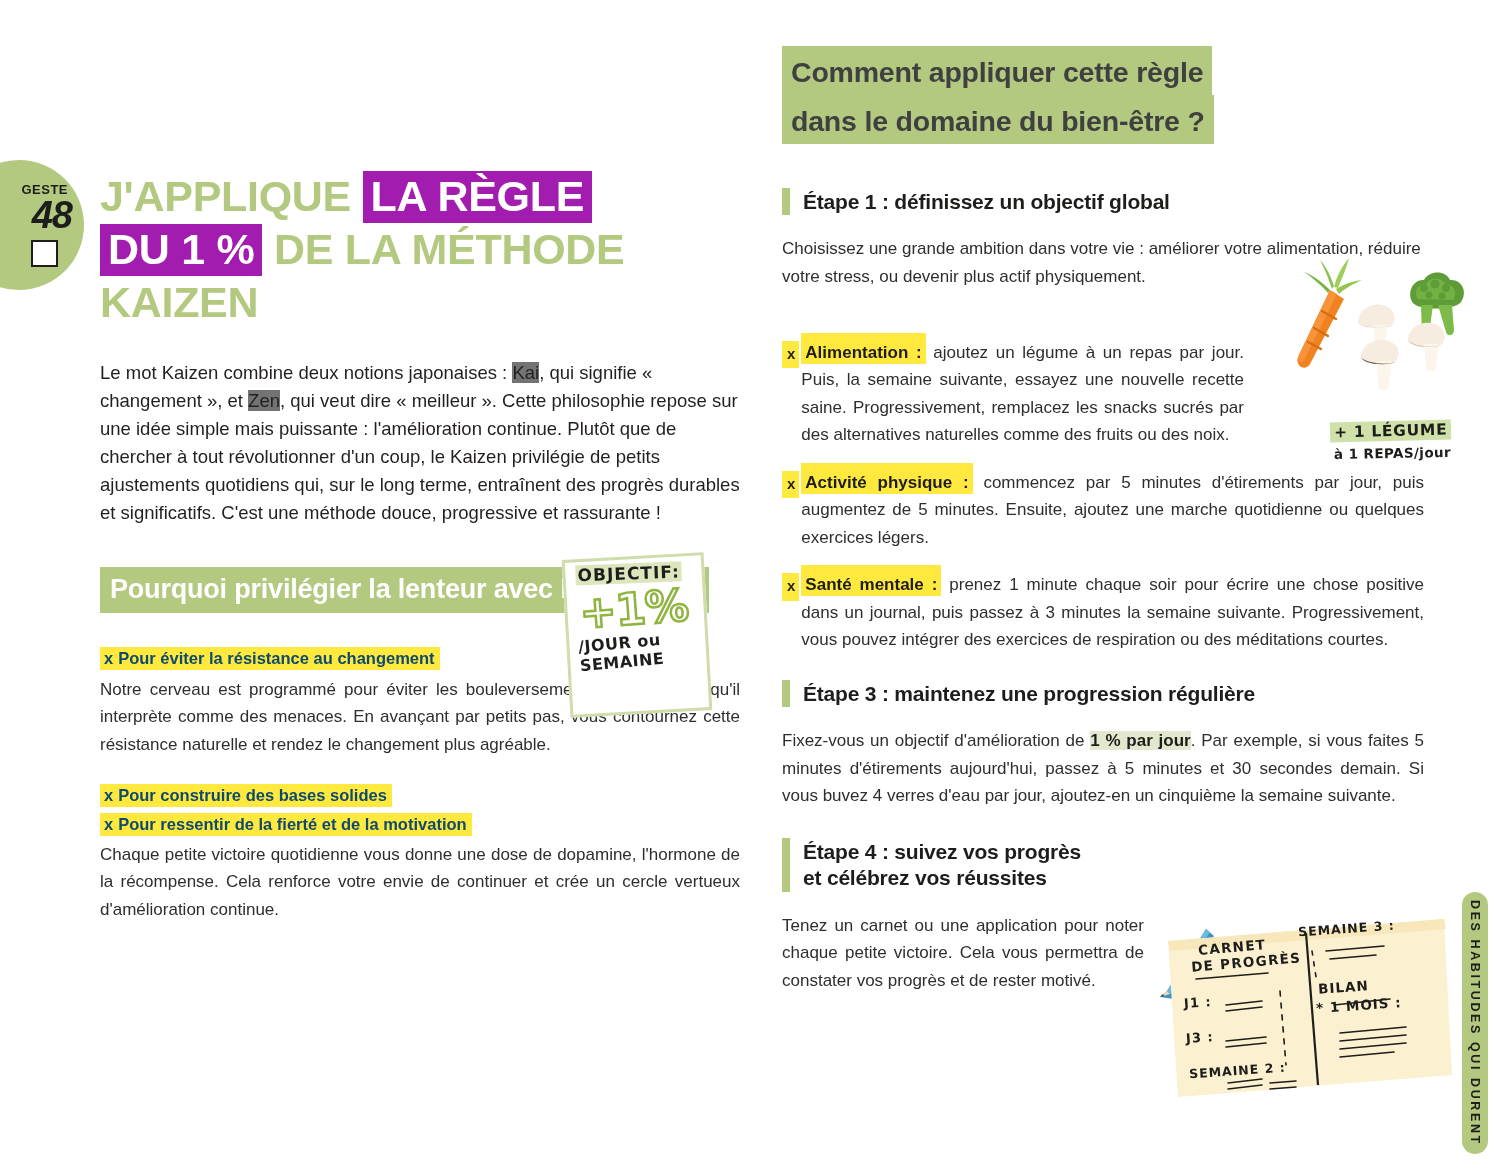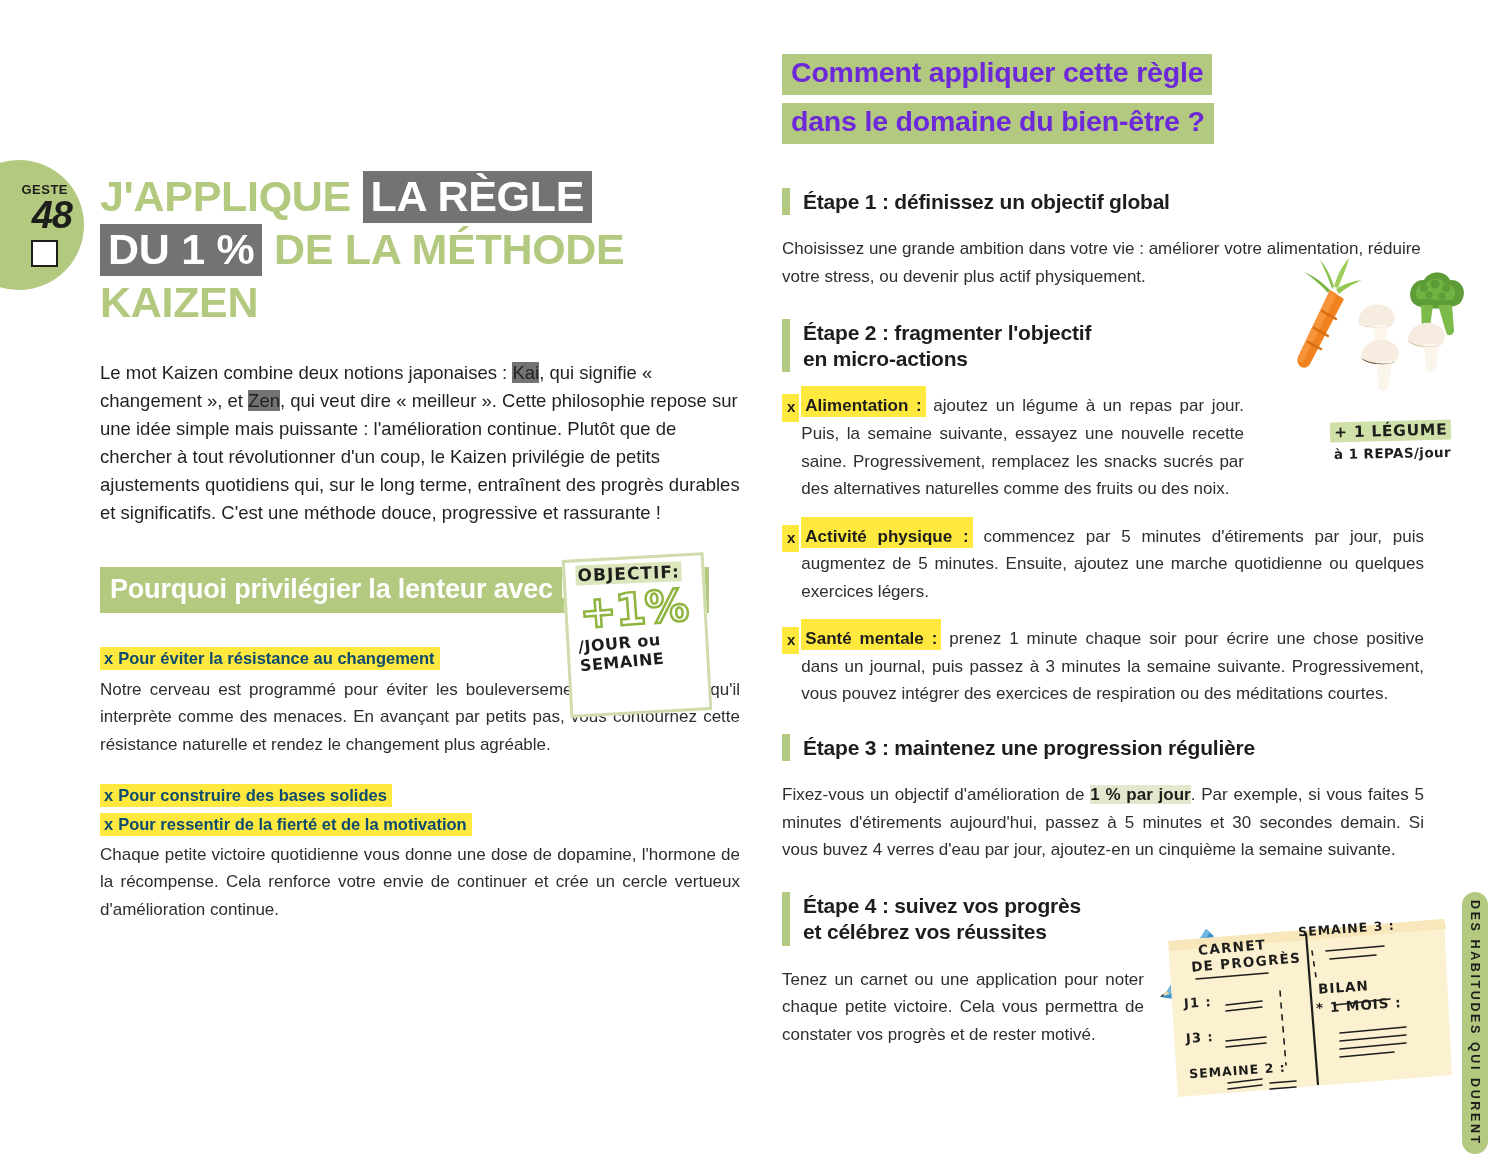--- a/index.html
+++ b/index.html
@@ -66,21 +66,21 @@
   
   .main-title {
     font-size: 43px;
     font-weight: bold;
     line-height: 1.23;
     color: #b3c97f;
     letter-spacing: -0.3px;
     margin-bottom: 30px;
   }
   .main-title .hl {
-    background: #737373;
+    background: #a21caf;
     color: #ffffff;
     padding: 1px 8px 3px 8px;
   }
 
   .intro-para {
     font-size: 18.5px;
     line-height: 1.52;
     color: #231f20;
     margin-bottom: 40px;
   }
@@ -177,25 +177,25 @@
   .right-col {
     position: absolute;
     left: 782px;
     top: 48px;
     width: 642px;
   }
 
   .big-head {
     display: inline;
     background: #b3c97f;
-    color: #6d28d9;
+    color: #404040;
     font-size: 28.5px;
     font-weight: bold;
     line-height: 1.72;
-    padding: 2px 9px 7px 9px;
+    padding: 10px 9px 7px 9px;
     letter-spacing: -0.2px;
     box-decoration-break: clone;
     -webkit-box-decoration-break: clone;
   }
   .big-head-wrap { margin-bottom: 42px; }
 
   .etape {
     display: flex;
     align-items: stretch;
     margin-bottom: 20px;
@@ -378,24 +378,20 @@
   </div>
 
   <div class="etape">
     <div class="etape-bar"></div>
     <div class="etape-txt">Étape 1 : définissez un objectif global</div>
   </div>
   <p class="r-para">Choisissez une grande ambition dans votre vie : améliorer votre alimentation, réduire votre stress, ou devenir plus actif physiquement.</p>
 
   <div class="etape">
     <div class="etape-bar"></div>
-    <div class="etape-txt">
-      <span>Étape 2 : fragmenter l'objectif</span><br>
-      <span>en micro-actions</span>
-    </div>
   </div>
 
   <div class="micro narrow">
     <span class="micro-x">x</span>
     <span class="micro-body"><span class="micro-label">Alimentation :</span><span> ajoutez un légume à un repas par jour. Puis, la semaine suivante, essayez une nouvelle recette saine. Progressivement, remplacez les snacks sucrés par des alternatives naturelles comme des fruits ou des noix.</span></span>
   </div>
 
   <div class="micro">
     <span class="micro-x">x</span>
     <span class="micro-body"><span class="micro-label">Activité physique :</span><span> commencez par 5 minutes d'étirements par jour, puis augmentez de 5 minutes. Ensuite, ajoutez une marche quotidienne ou quelques exercices légers.</span></span>

